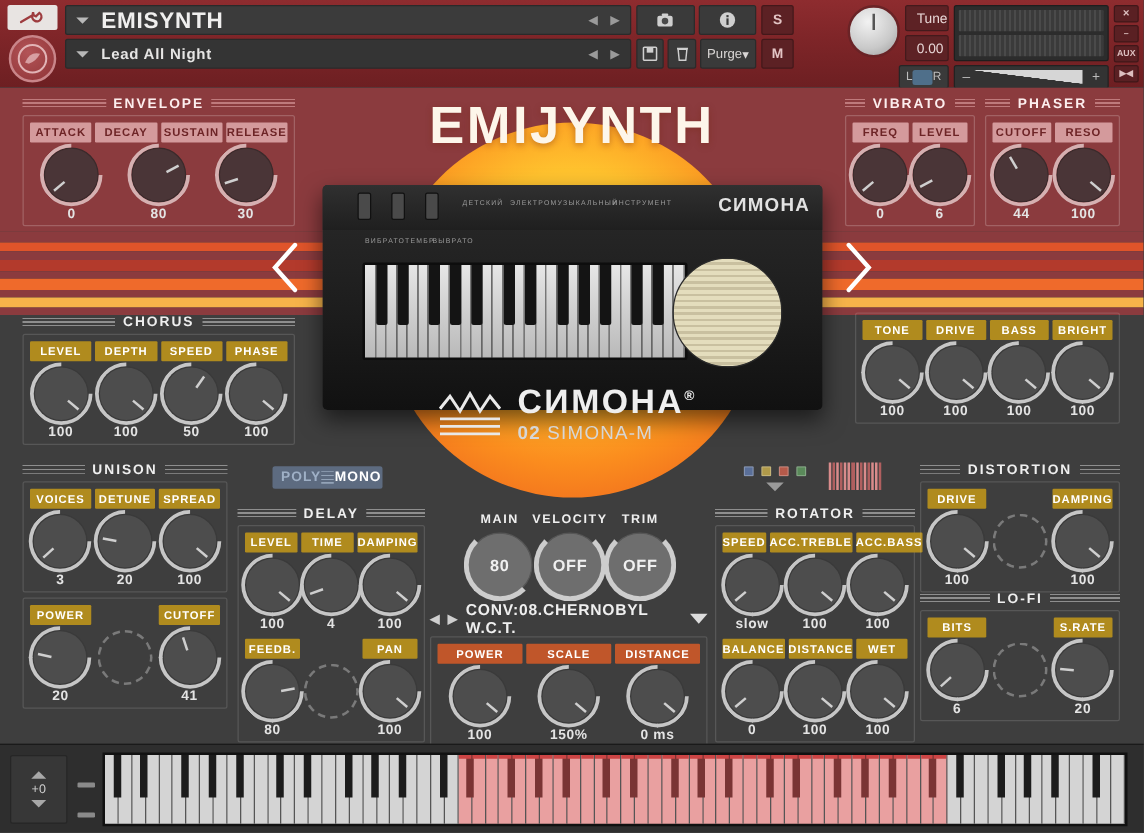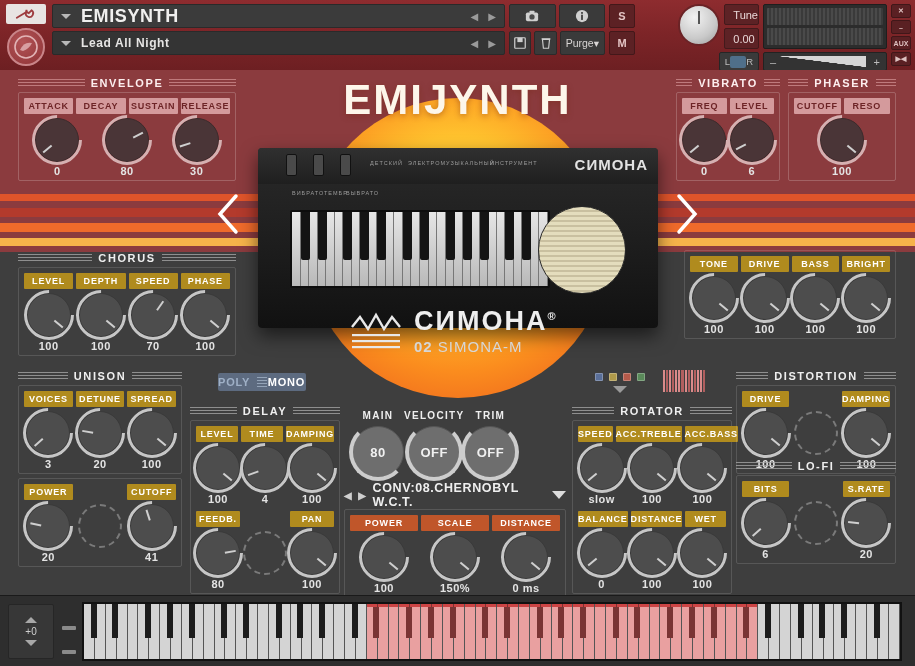--- a/index.html
+++ b/index.html
@@ -204,21 +204,21 @@
   .convbar .arr{color:#cfcfcf;font-size:10px;}
   .convbar .nm{flex:1;}
   .convbar .dn{width:0;height:0;border-left:7px solid transparent;border-right:7px solid transparent;border-top:8px solid #dcdcdc;}
 
   
   .polymono{
     position:absolute;left:218px;top:303px;width:88px;height:18px;
     background:#5d6b80;border-radius:2px;display:flex;align-items:center;
     font-size:11px;font-weight:bold;letter-spacing:.8px;
   }
-  .polymono .p{flex:1;text-align:left;color:#9fb0c6;}
+  .polymono .p{flex:1;text-align:right;color:#9fb0c6;}
   .polymono .m{flex:1;text-align:center;color:#ffffff;}
   .polymono .grip{width:10px;height:10px;background:repeating-linear-gradient(180deg,#93a3b7 0 1px,transparent 1px 3px);}
 
   
   .dots{position:absolute;left:595px;top:303px;display:flex;gap:6px;}
   .dots i{width:8px;height:8px;border-radius:1px;display:block;}
   .dots-caret{position:absolute;left:613px;top:316px;width:0;height:0;
     border-left:7px solid transparent;border-right:7px solid transparent;border-top:7px solid #9a9a9a;}
   .minikeys{position:absolute;left:663px;top:300px;width:42px;height:22px;display:flex;gap:1px;}
   .minikeys i{flex:1;background:#d98b8b;}
@@ -534,20 +534,27 @@
       </div>
     <div class="mod-box red">
       <div class="lblbar">
           <div class="lbl pink">CUTOFF</div>
           <div class="lbl pink">RESO</div>
         </div>
       <div class="knobrow">
           <div class="kcell">
             <div class="knob">
               <span class="ring" style="transform: rotate(45deg);"></span>
+              <span class="ptr" style="transform: translateX(-50%) rotate(-30deg);"></span>
+            </div>
+            <div class="kval">44</div>
+          </div>
+          <div class="kcell">
+            <div class="knob">
+              <span class="ring" style="transform: rotate(45deg);"></span>
               <span class="ptr" style="transform: translateX(-50%) rotate(130deg);"></span>
             </div>
             <div class="kval">100</div>
           </div>
         </div>
     </div>
   </div>
 
   <div class="mod" style="left:18px;top:180px;width:218px">
     <div class="mod-title">
@@ -575,21 +582,21 @@
               <span class="ring" style="transform: rotate(45deg);"></span>
               <span class="ptr" style="transform: translateX(-50%) rotate(130deg);"></span>
             </div>
             <div class="kval">100</div>
           </div>
           <div class="kcell">
             <div class="knob">
               <span class="ring" style="transform: rotate(45deg);"></span>
               <span class="ptr" style="transform: translateX(-50%) rotate(35deg);"></span>
             </div>
-            <div class="kval">70</div>
+            <div class="kval">50</div>
           </div>
           <div class="kcell">
             <div class="knob">
               <span class="ring" style="transform: rotate(45deg);"></span>
               <span class="ptr" style="transform: translateX(-50%) rotate(130deg);"></span>
             </div>
             <div class="kval">100</div>
           </div>
         </div>
     </div>
@@ -760,21 +767,21 @@
             <div class="knob">
               <span class="ring" style="transform: rotate(45deg);"></span>
               <span class="ptr" style="transform: translateX(-50%) rotate(130deg);"></span>
             </div>
             <div class="kval">100</div>
           </div>
         </div>
     </div>
   </div>
 
-  <div style="position:absolute;left:352px;top:340px;width:208px;display:flex;justify-content:flex-start">
+  <div style="position:absolute;left:352px;top:340px;width:208px;display:flex;justify-content:center">
     <div style="display:flex;flex-direction:column;align-items:center">
       <div class="ctitle">MAIN</div>
       <div class="cknob">
           <span class="ring part"></span>
           <b>80</b>
         </div>
     </div>
     <div style="display:flex;flex-direction:column;align-items:center">
       <div class="ctitle">VELOCITY</div>
       <div class="cknob">
@@ -924,21 +931,21 @@
             <div class="knob">
               <span class="ring" style="transform: rotate(45deg);"></span>
               <span class="ptr" style="transform: translateX(-50%) rotate(130deg);"></span>
             </div>
             <div class="kval">100</div>
           </div>
         </div>
     </div>
   </div>
 
-  <div class="mod" style="left:736px;top:388px;width:160px">
+  <div class="mod" style="left:736px;top:401px;width:160px">
     <div class="mod-title">
         <i class="ln"></i>
         <span>LO-FI</span>
         <i class="ln"></i>
       </div>
     <div class="mod-box">
       <div class="lblbar">
           <div class="lbl">BITS</div>
           <div class="lbl empty"></div>
           <div class="lbl">S.RATE</div>

